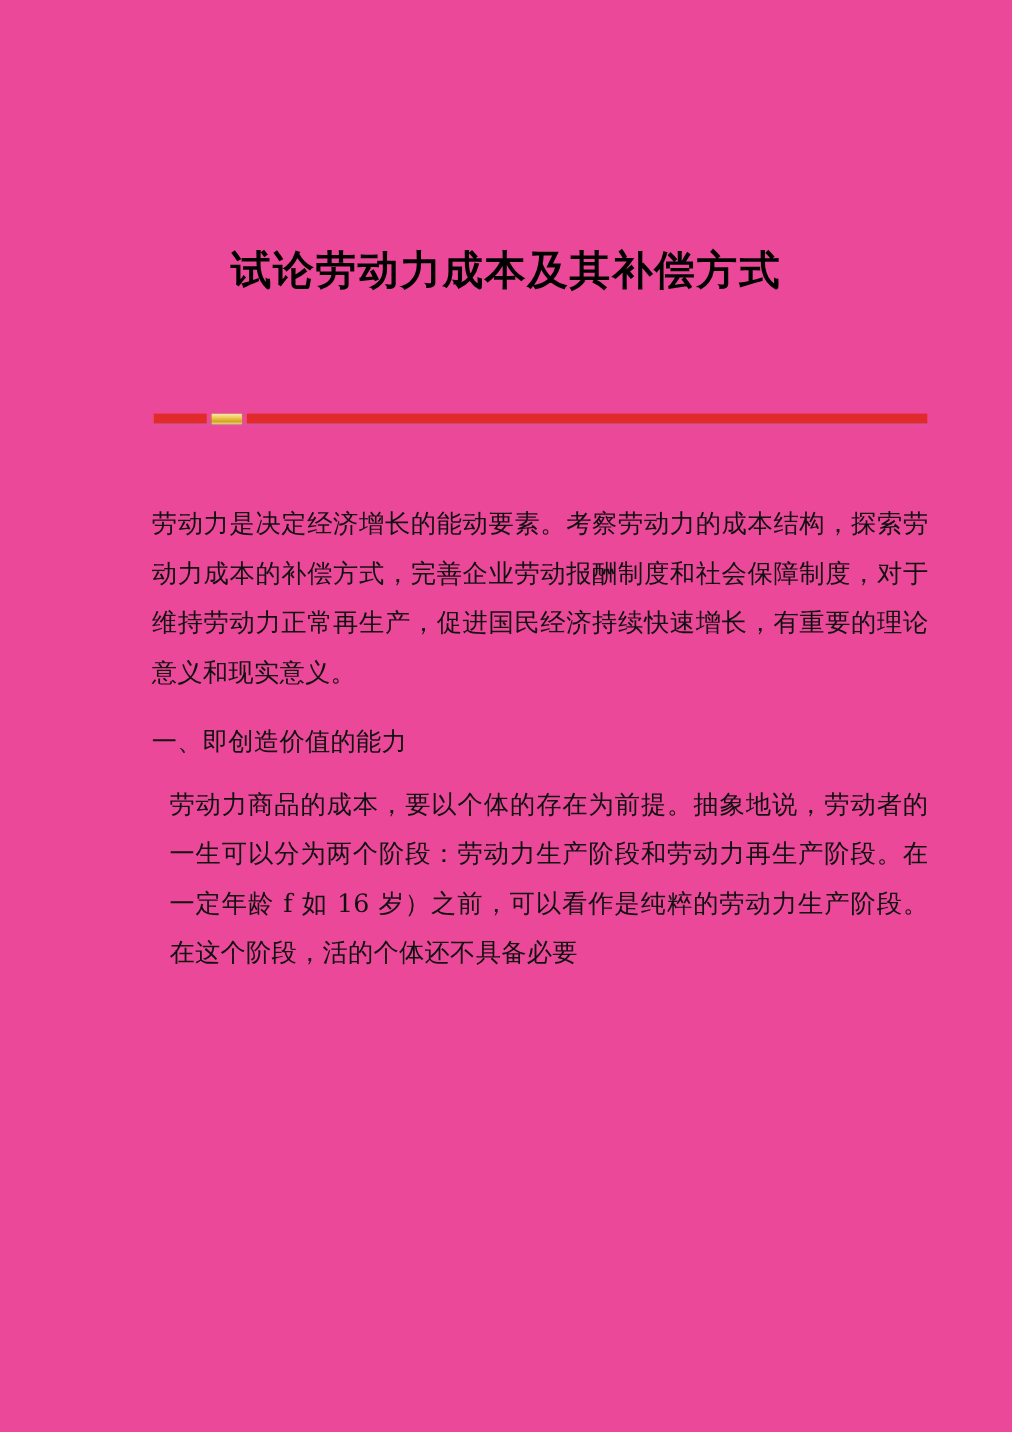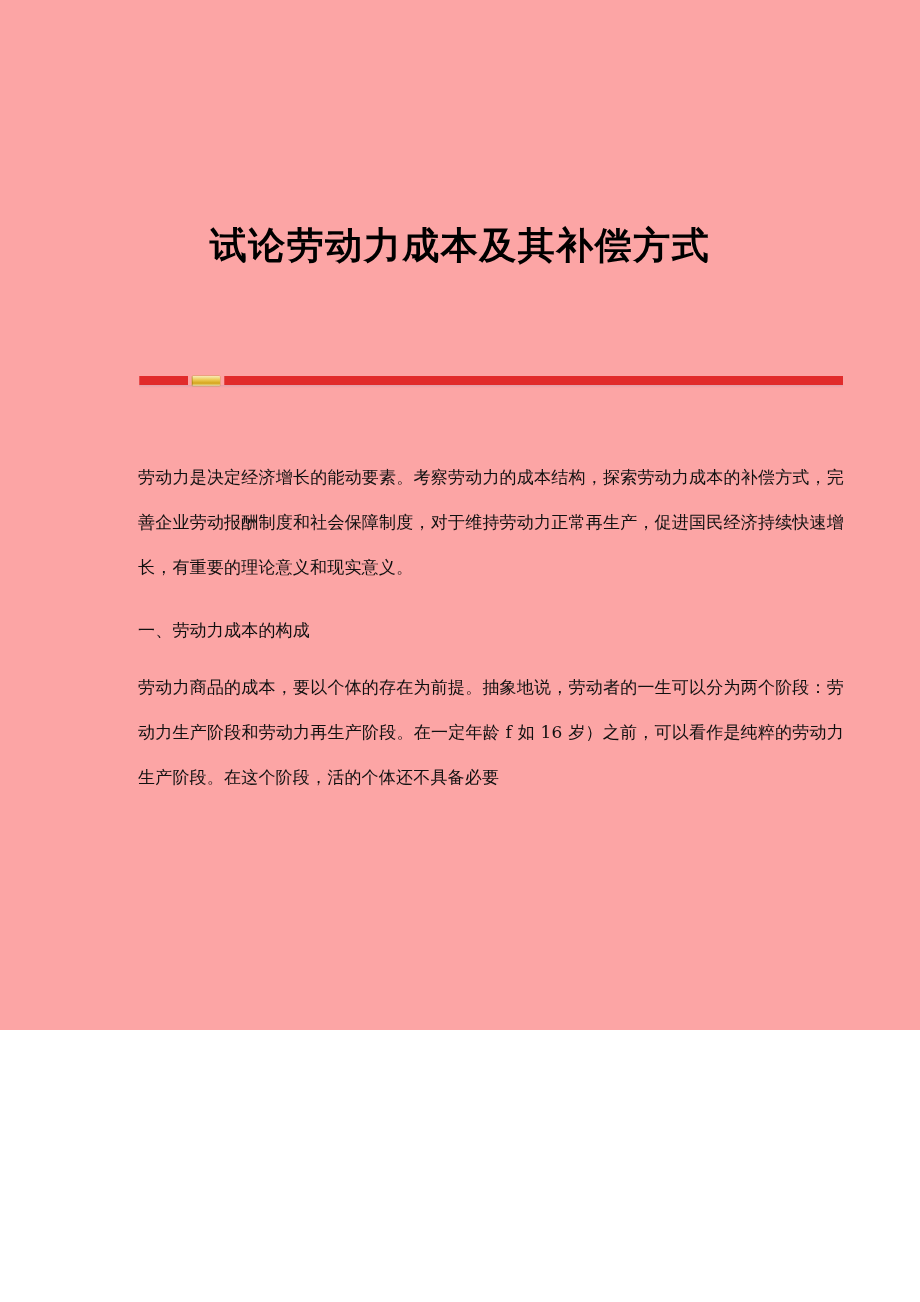--- a/index.html
+++ b/index.html
@@ -12,22 +12,22 @@
     height: 1302px;
     background: #ffffff;
     font-family: "DejaVu Serif", "Liberation Serif", serif;
     -webkit-font-smoothing: antialiased;
     overflow: hidden;
   }
 
   .page {
     position: relative;
     width: 920px;
-    height: 1030px;
-    background: #fca5a5;
+    height: 1302px;
+    background: #ec4899;
     box-sizing: border-box;
   }
 
   
   .title-block {
     position: absolute;
     left: 0;
     top: 196px;
     width: 920px;
     text-align: center;
@@ -95,34 +95,35 @@
 
   
   .body-block {
     position: absolute;
     left: 138px;
     top: 455px;
     width: 706px;
   }
   .para {
     font-family: "DejaVu Serif", "Liberation Serif", serif;
-    font-size: 17px;
+    font-size: 23px;
     color: #101010;
     line-height: 45px;
     text-align: justify;
     text-justify: inter-ideograph;
     letter-spacing: 0.2px;
     margin: 0 0 18px 0;
     word-break: break-all;
   }
   .para.heading {
     margin-bottom: 12px;
   }
   .para:last-child {
     margin-bottom: 0;
+    margin-left: 16px;
   }
 </style>
 </head>
 <body>
 
 <div class="page">
 
   <div class="title-block">
     <h1 class="doc-title">试论劳动力成本及其补偿方式</h1>
   </div>
@@ -131,17 +132,17 @@
     <span class="divider-seg-left"></span>
     <span class="divider-gap"></span>
     <span class="divider-ornament"></span>
     <span class="divider-gap"></span>
     <span class="divider-seg-right"></span>
   </div>
   <div class="divider-shadow"></div>
 
   <div class="body-block">
     <p class="para">劳动力是决定经济增长的能动要素。考察劳动力的成本结构，探索劳动力成本的补偿方式，完善企业劳动报酬制度和社会保障制度，对于维持劳动力正常再生产，促进国民经济持续快速增长，有重要的理论意义和现实意义。</p>
-    <p class="para heading">一、劳动力成本的构成</p>
+    <p class="para heading">一、即创造价值的能力</p>
     <p class="para">劳动力商品的成本，要以个体的存在为前提。抽象地说，劳动者的一生可以分为两个阶段：劳动力生产阶段和劳动力再生产阶段。在一定年龄 f 如 16 岁）之前，可以看作是纯粹的劳动力生产阶段。在这个阶段，活的个体还不具备必要</p>
   </div>
 
 </div>
 
 </body></html>

